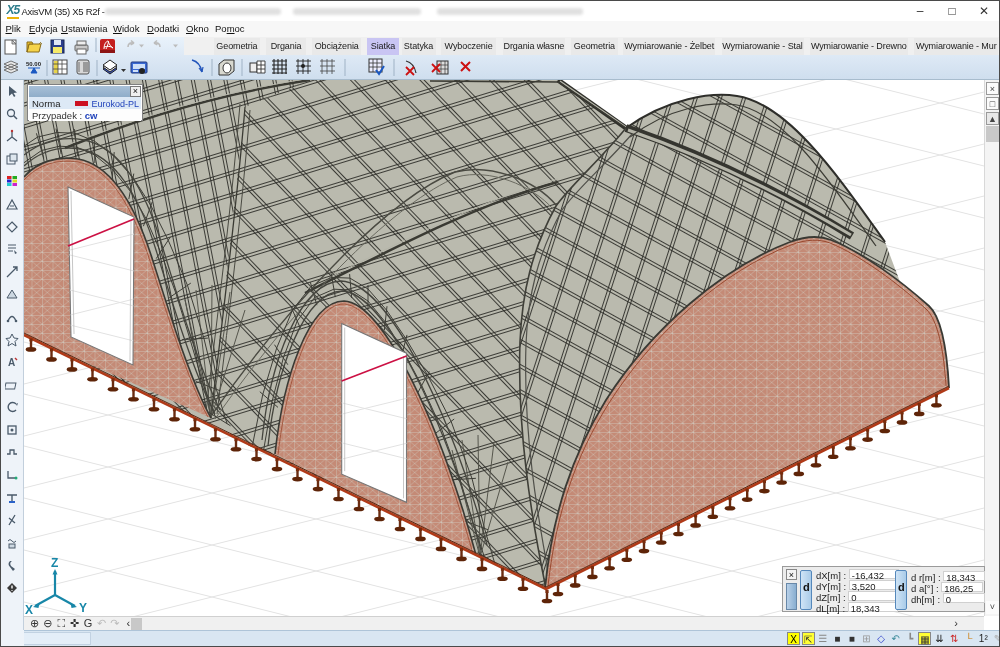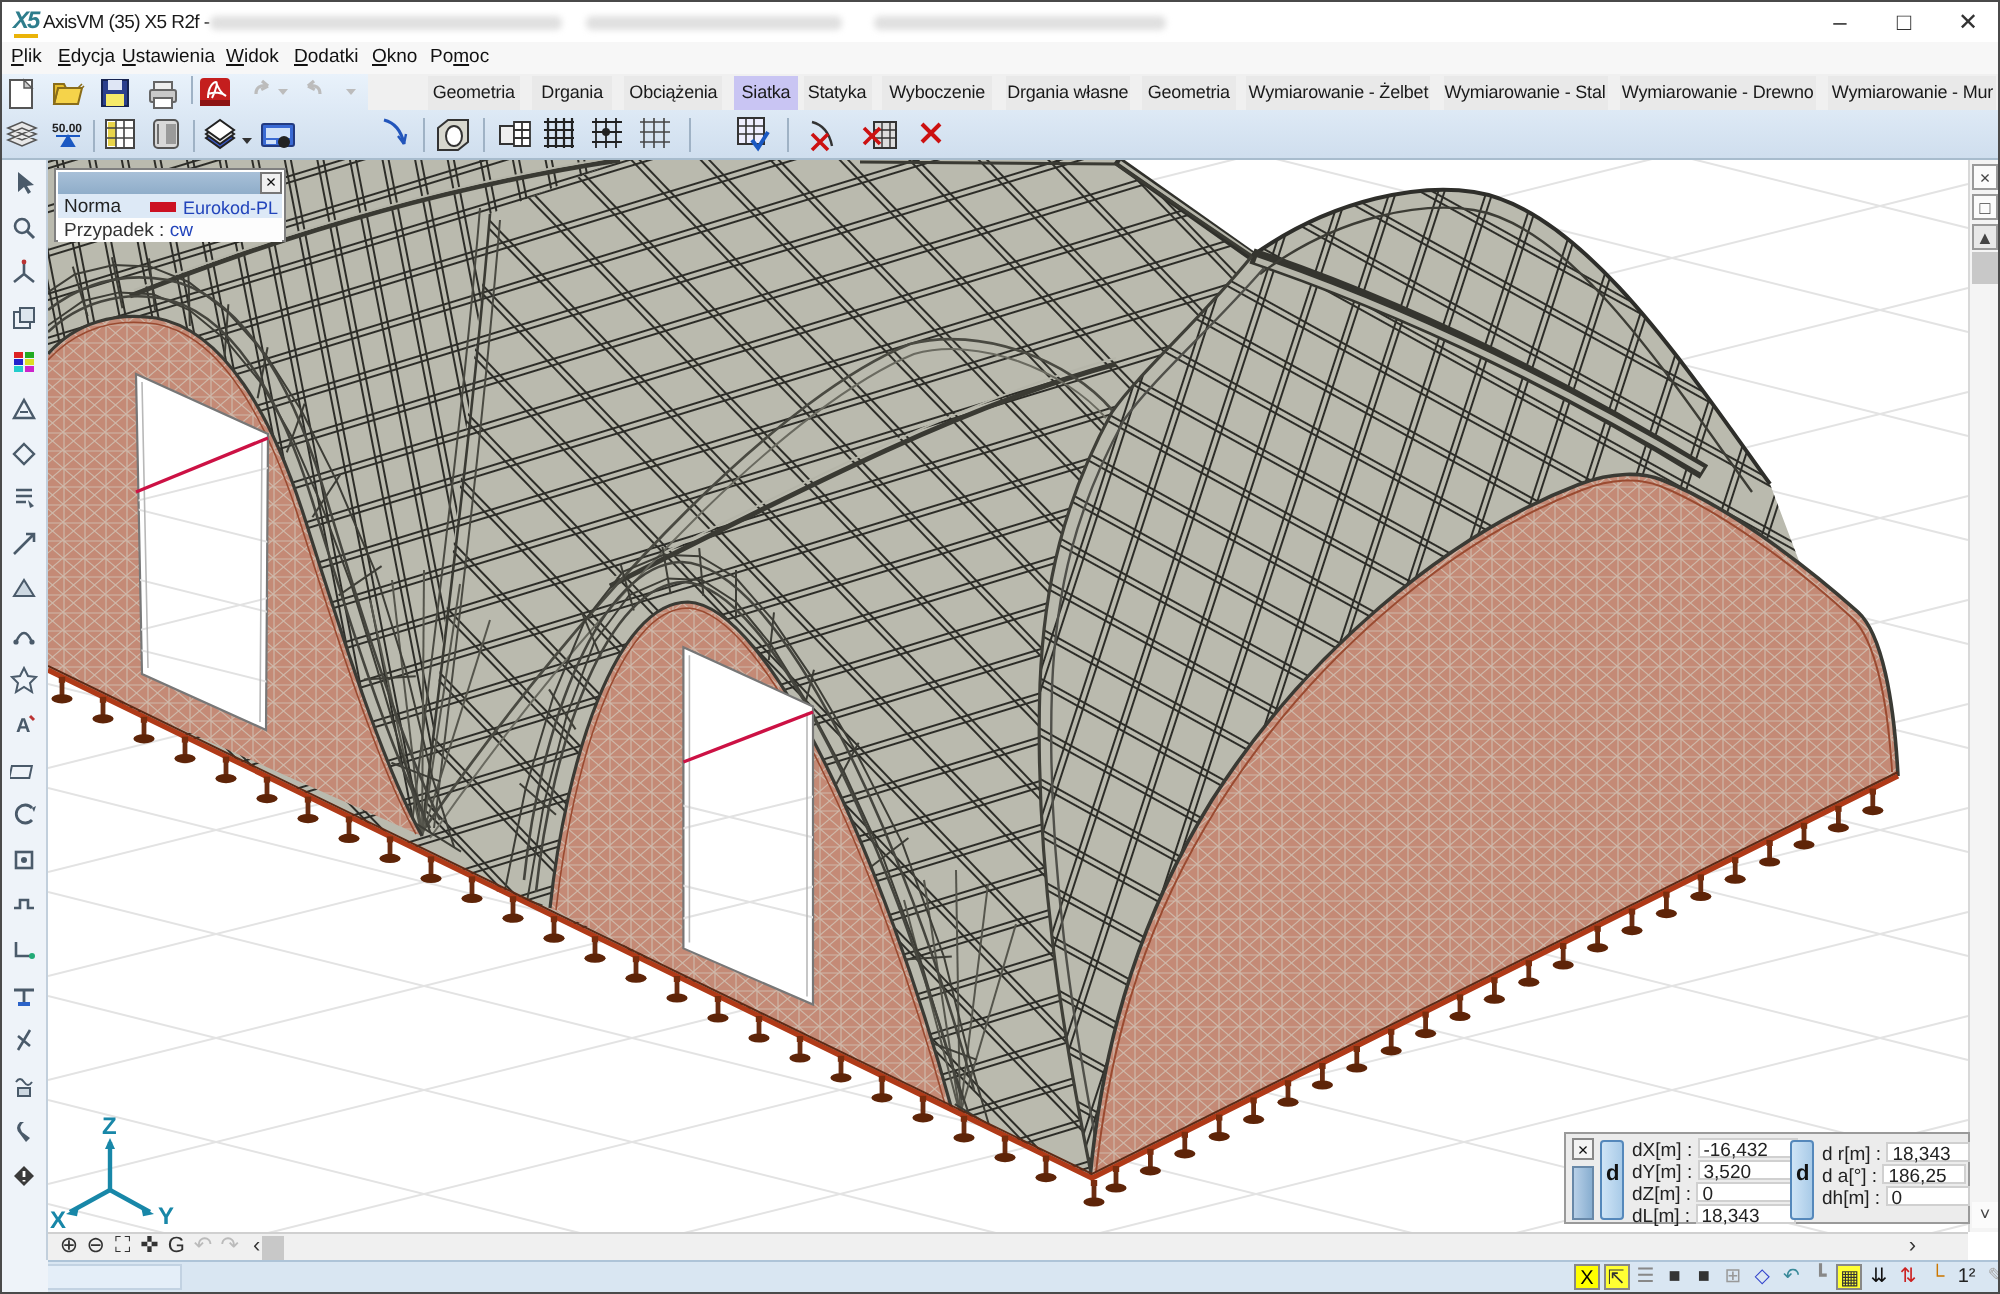--- a/index.html
+++ b/index.html
@@ -18,21 +18,21 @@
 .tab.sel { background:#c9c5f3; }
 #leftbar { position:absolute; left:1px; top:80px; width:23px; height:550px; background:#eef3f9; border-right:1px solid #c2cfdc; }
 .lic { position:absolute; left:4px; }
 #infobox { position:absolute; left:27px; top:84px; width:116px; height:37px; background:#fff; border:1px solid #808080; font-size:9.5px; z-index:5; }
 #infobox .tb { position:absolute; left:1px; top:1px; right:1px; height:11px; background:linear-gradient(#a8c0d8,#8fadc9); }
 #infobox .xb { position:absolute; right:1px; top:1px; width:11px; height:11px; background:#f0f0f0; border:1px solid #777; font-size:9px; line-height:8px; text-align:center; color:#111; }
 #infobox .r1 { position:absolute; left:1px; top:12px; right:1px; height:12px; background:#dde9f6; color:#222; padding:1px 3px 0; }
 #infobox .r1 .ec { position:absolute; right:2px; top:1.5px; color:#2244bb; font-size:9px; }
 #infobox .sw { position:absolute; left:46px; top:4px; width:13px; height:5px; background:#cc1122; }
 #infobox .r2 { position:absolute; left:1px; top:24px; right:1px; height:12px; background:#fdfdfd; color:#333; padding:1px 3px 0; }
-#infobox .r2 b { color:#2244bb; font-weight:normal; }
+#infobox .r2 b { color:#2244bb; font-weight:bold; }
 #vscroll { position:absolute; right:1px; top:80px; width:15px; height:536px; background:#f4f4f4; border-left:1px solid #d8d8d8; }
 .vsb { position:absolute; left:1px; width:13px; height:13px; background:#fbfbfb; border:1px solid #9a9a9a; color:#444; font-size:9px; text-align:center; line-height:12px; }
 #zrow { position:absolute; left:24px; top:616px; width:960px; height:14px; background:#f0f0f0; border-top:1px solid #d0d0d0; }
 .zic { position:absolute; top:0px; width:13px; height:13px; font-size:11px; line-height:13px; text-align:center; }
 #zthumb { position:absolute; left:107px; top:1px; width:11px; height:12px; background:#c8c8c8; }
 #zright { position:absolute; right:26px; top:0px; font-size:11px; color:#333; }
 #lbot { position:absolute; left:1px; top:630px; width:23px; height:16px; background:#eef3f9; }
 #status { position:absolute; left:1px; top:630px; right:1px; height:16px; background:#d9e6f2; border-top:1px solid #aec4d8; }
 .sic { position:absolute; top:1px; width:13px; height:13px; font-size:10px; line-height:13px; text-align:center; }
 #coord { position:absolute; left:782px; top:566px; width:203px; height:46px; background:#ececec; border:1px solid #9a9a9a; font-size:9.5px; z-index:5; }

